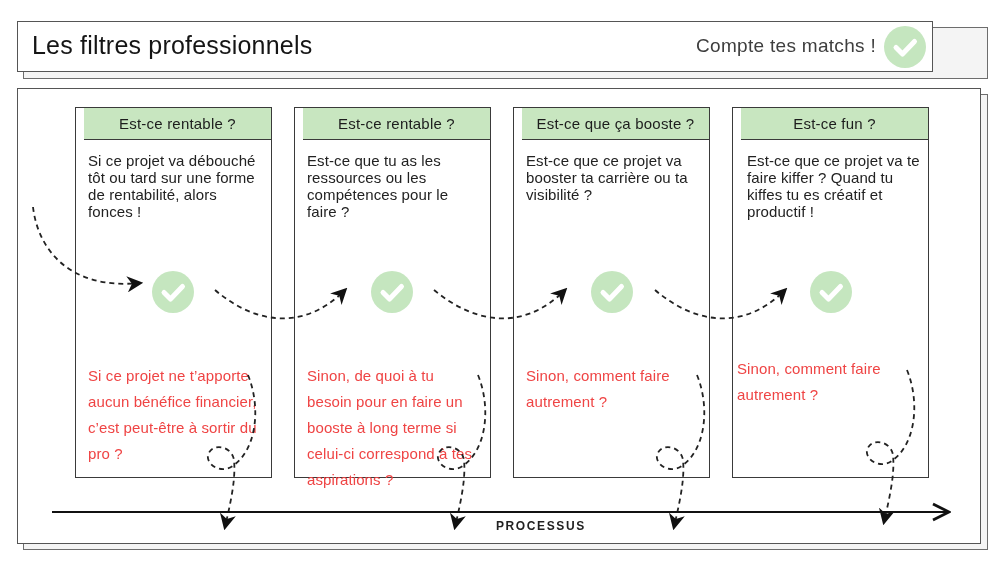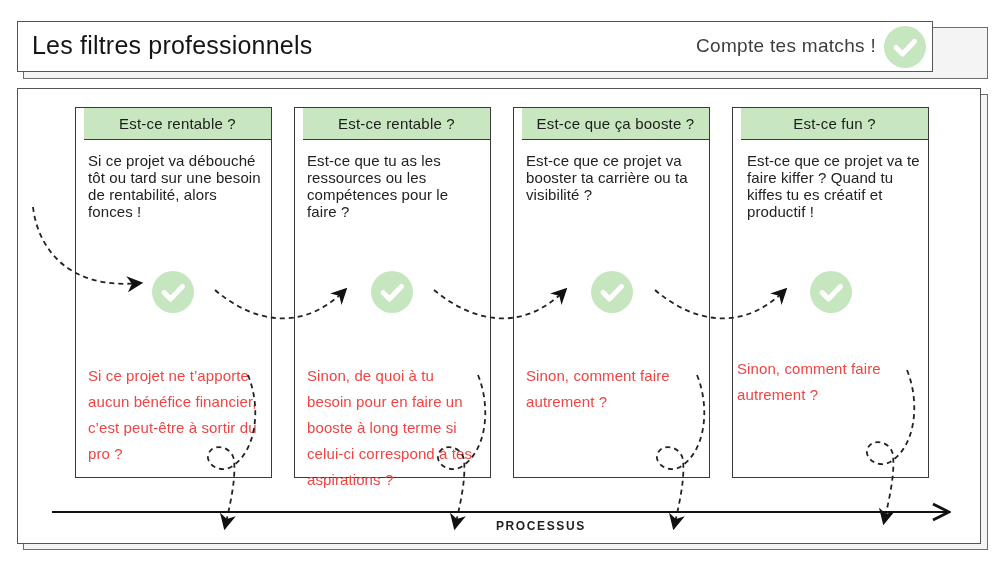--- a/index.html
+++ b/index.html
@@ -43,21 +43,21 @@
         <path d="M12 21.5 L18.5 28 L30.5 15.5" fill="none" stroke="#fff" stroke-width="5" stroke-linecap="round" stroke-linejoin="round"></path>
       </svg>
   </div>
 </div>
 
 <div class="shadow-box" id="main-shadow"></div>
 <div class="frame" id="main"></div>
 
 <div class="card" id="card-1" style="left:75px">
   <div class="card-head">Est-ce rentable ?</div>
-  <div class="card-q">Si ce projet va débouché tôt ou tard sur une besoin de rentabilité, alors fonces !</div>
+  <div class="card-q">Si ce projet va débouché tôt ou tard sur une forme de rentabilité, alors fonces !</div>
   <div class="card-alt">Si ce projet ne t’apporte aucun bénéfice financier, c’est peut-être à sortir du pro ?</div>
 </div>
 <div class="card" id="card-2" style="left:294px">
   <div class="card-head">Est-ce rentable ?</div>
   <div class="card-q">Est-ce que tu as les ressources ou les compétences pour le faire ?</div>
   <div class="card-alt">Sinon, de quoi à tu besoin pour en faire un booste à long terme si celui-ci correspond à tes aspirations ?</div>
 </div>
 <div class="card" id="card-3" style="left:513px">
   <div class="card-head">Est-ce que ça booste ?</div>
   <div class="card-q">Est-ce que ce projet va booster ta carrière ou ta visibilité ?</div>

